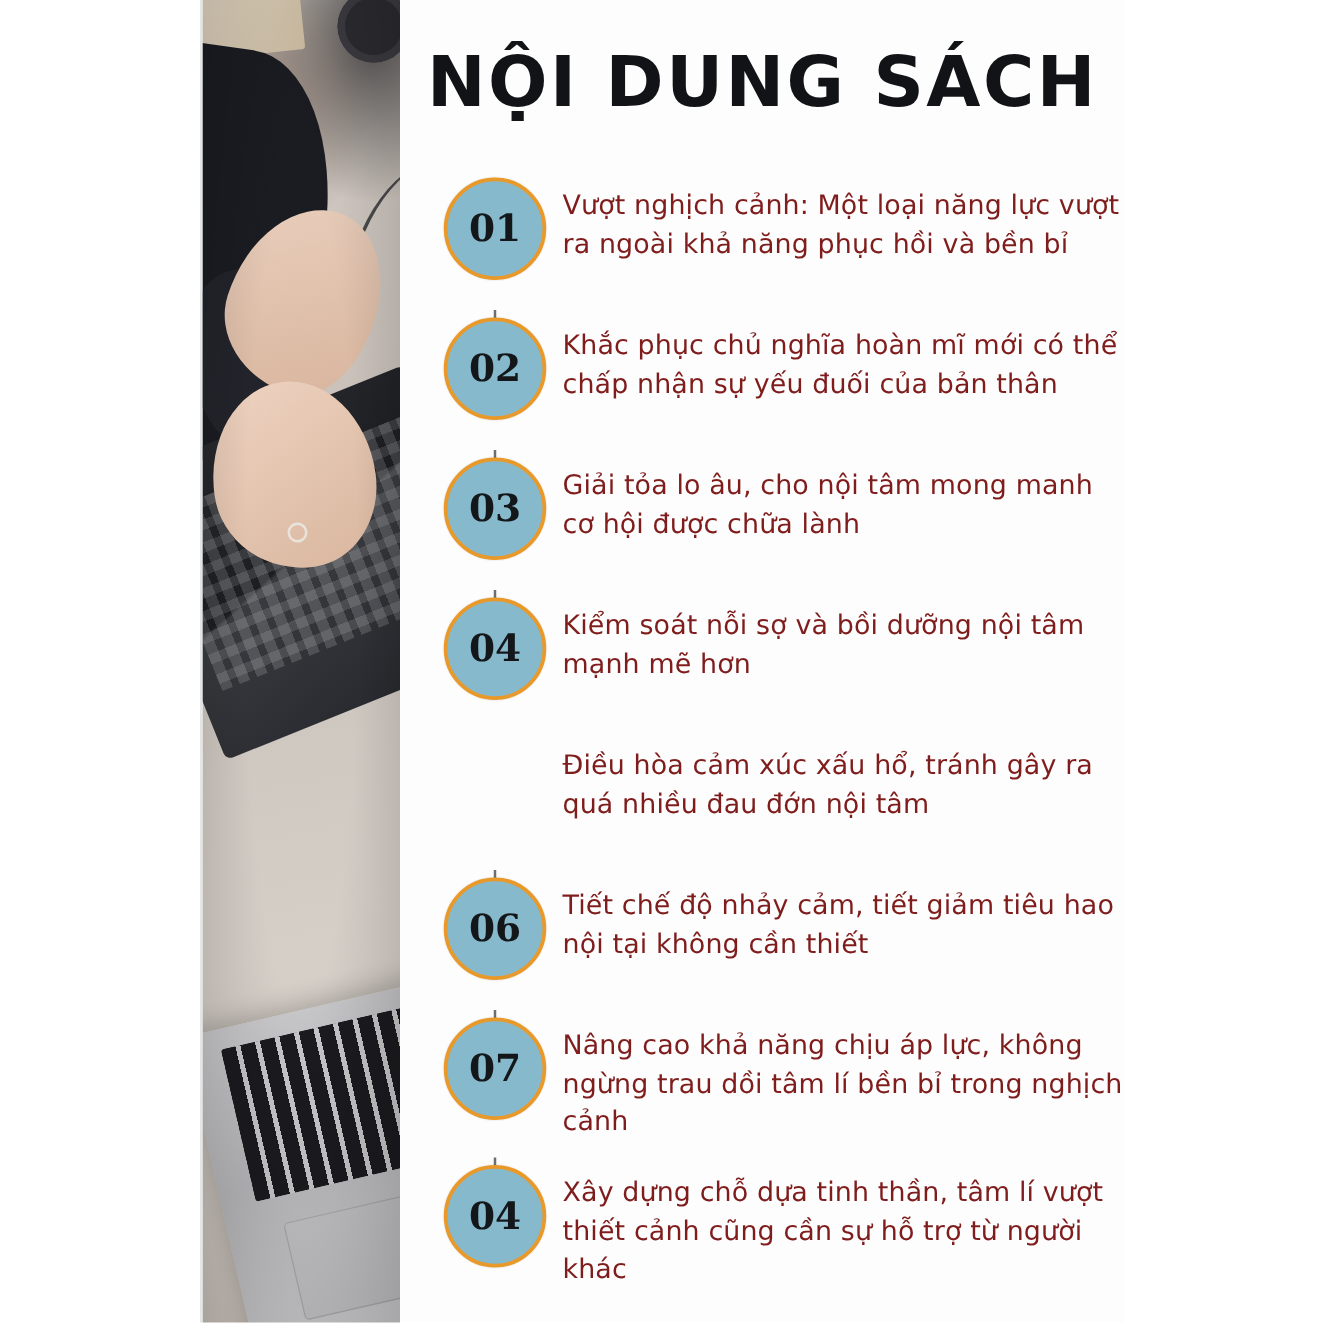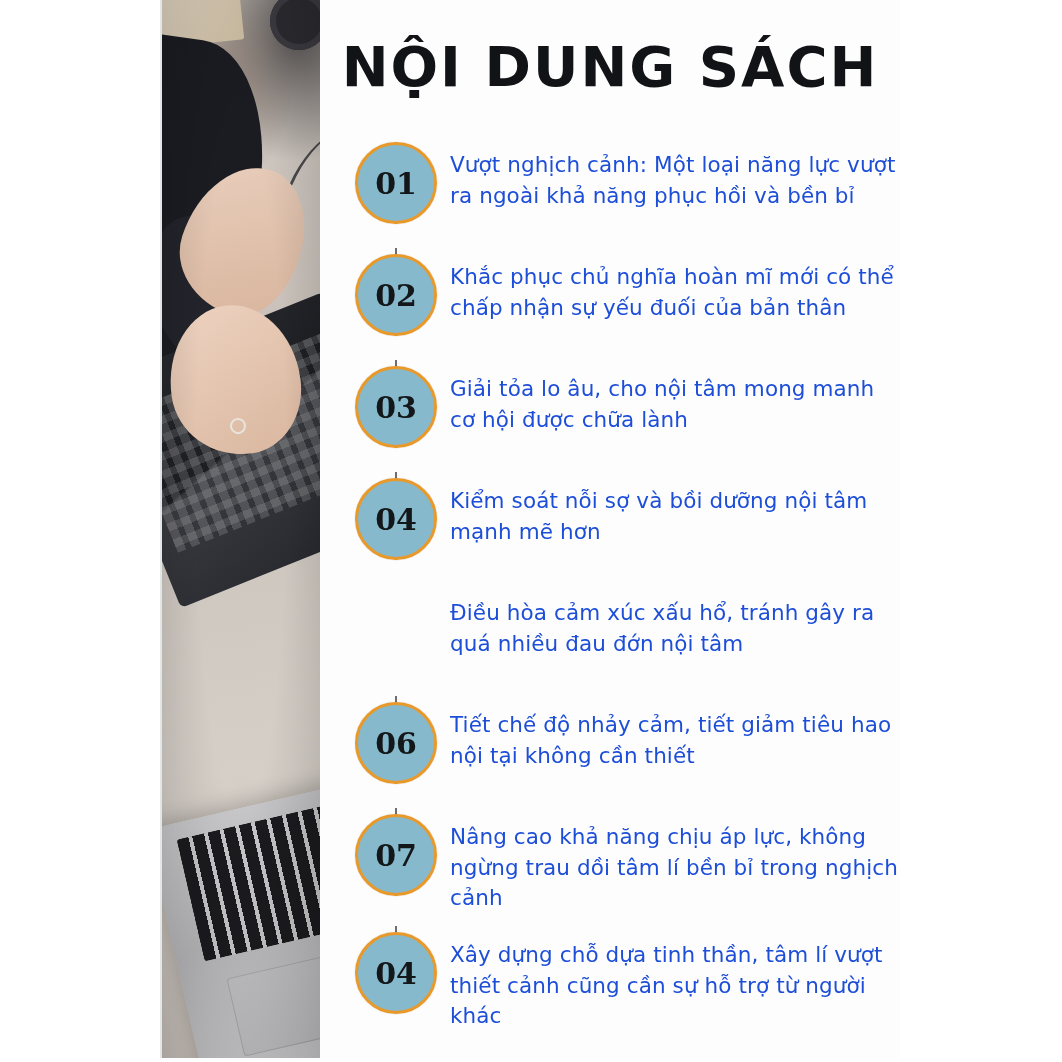--- a/index.html
+++ b/index.html
@@ -265,21 +265,21 @@
     box-shadow: 0 0 0 1px rgba(0,0,0,0.04);
     text-align: right;
   }
 
   .text {
     flex: 1;
     padding-left: 6px;
     padding-top: 14px;
     font-size: 21.5px;
     line-height: 1.42;
-    color: #1d4ed8;
+    color: #7f1d1d;
     font-family: "DejaVu Sans", sans-serif;
     letter-spacing: .1px;
   }
 
   
   .edge-left {
     position: absolute;
     left: 160px; top: 0; width: 2px; height: 1060px;
     background: #e3e6e7;
   }

